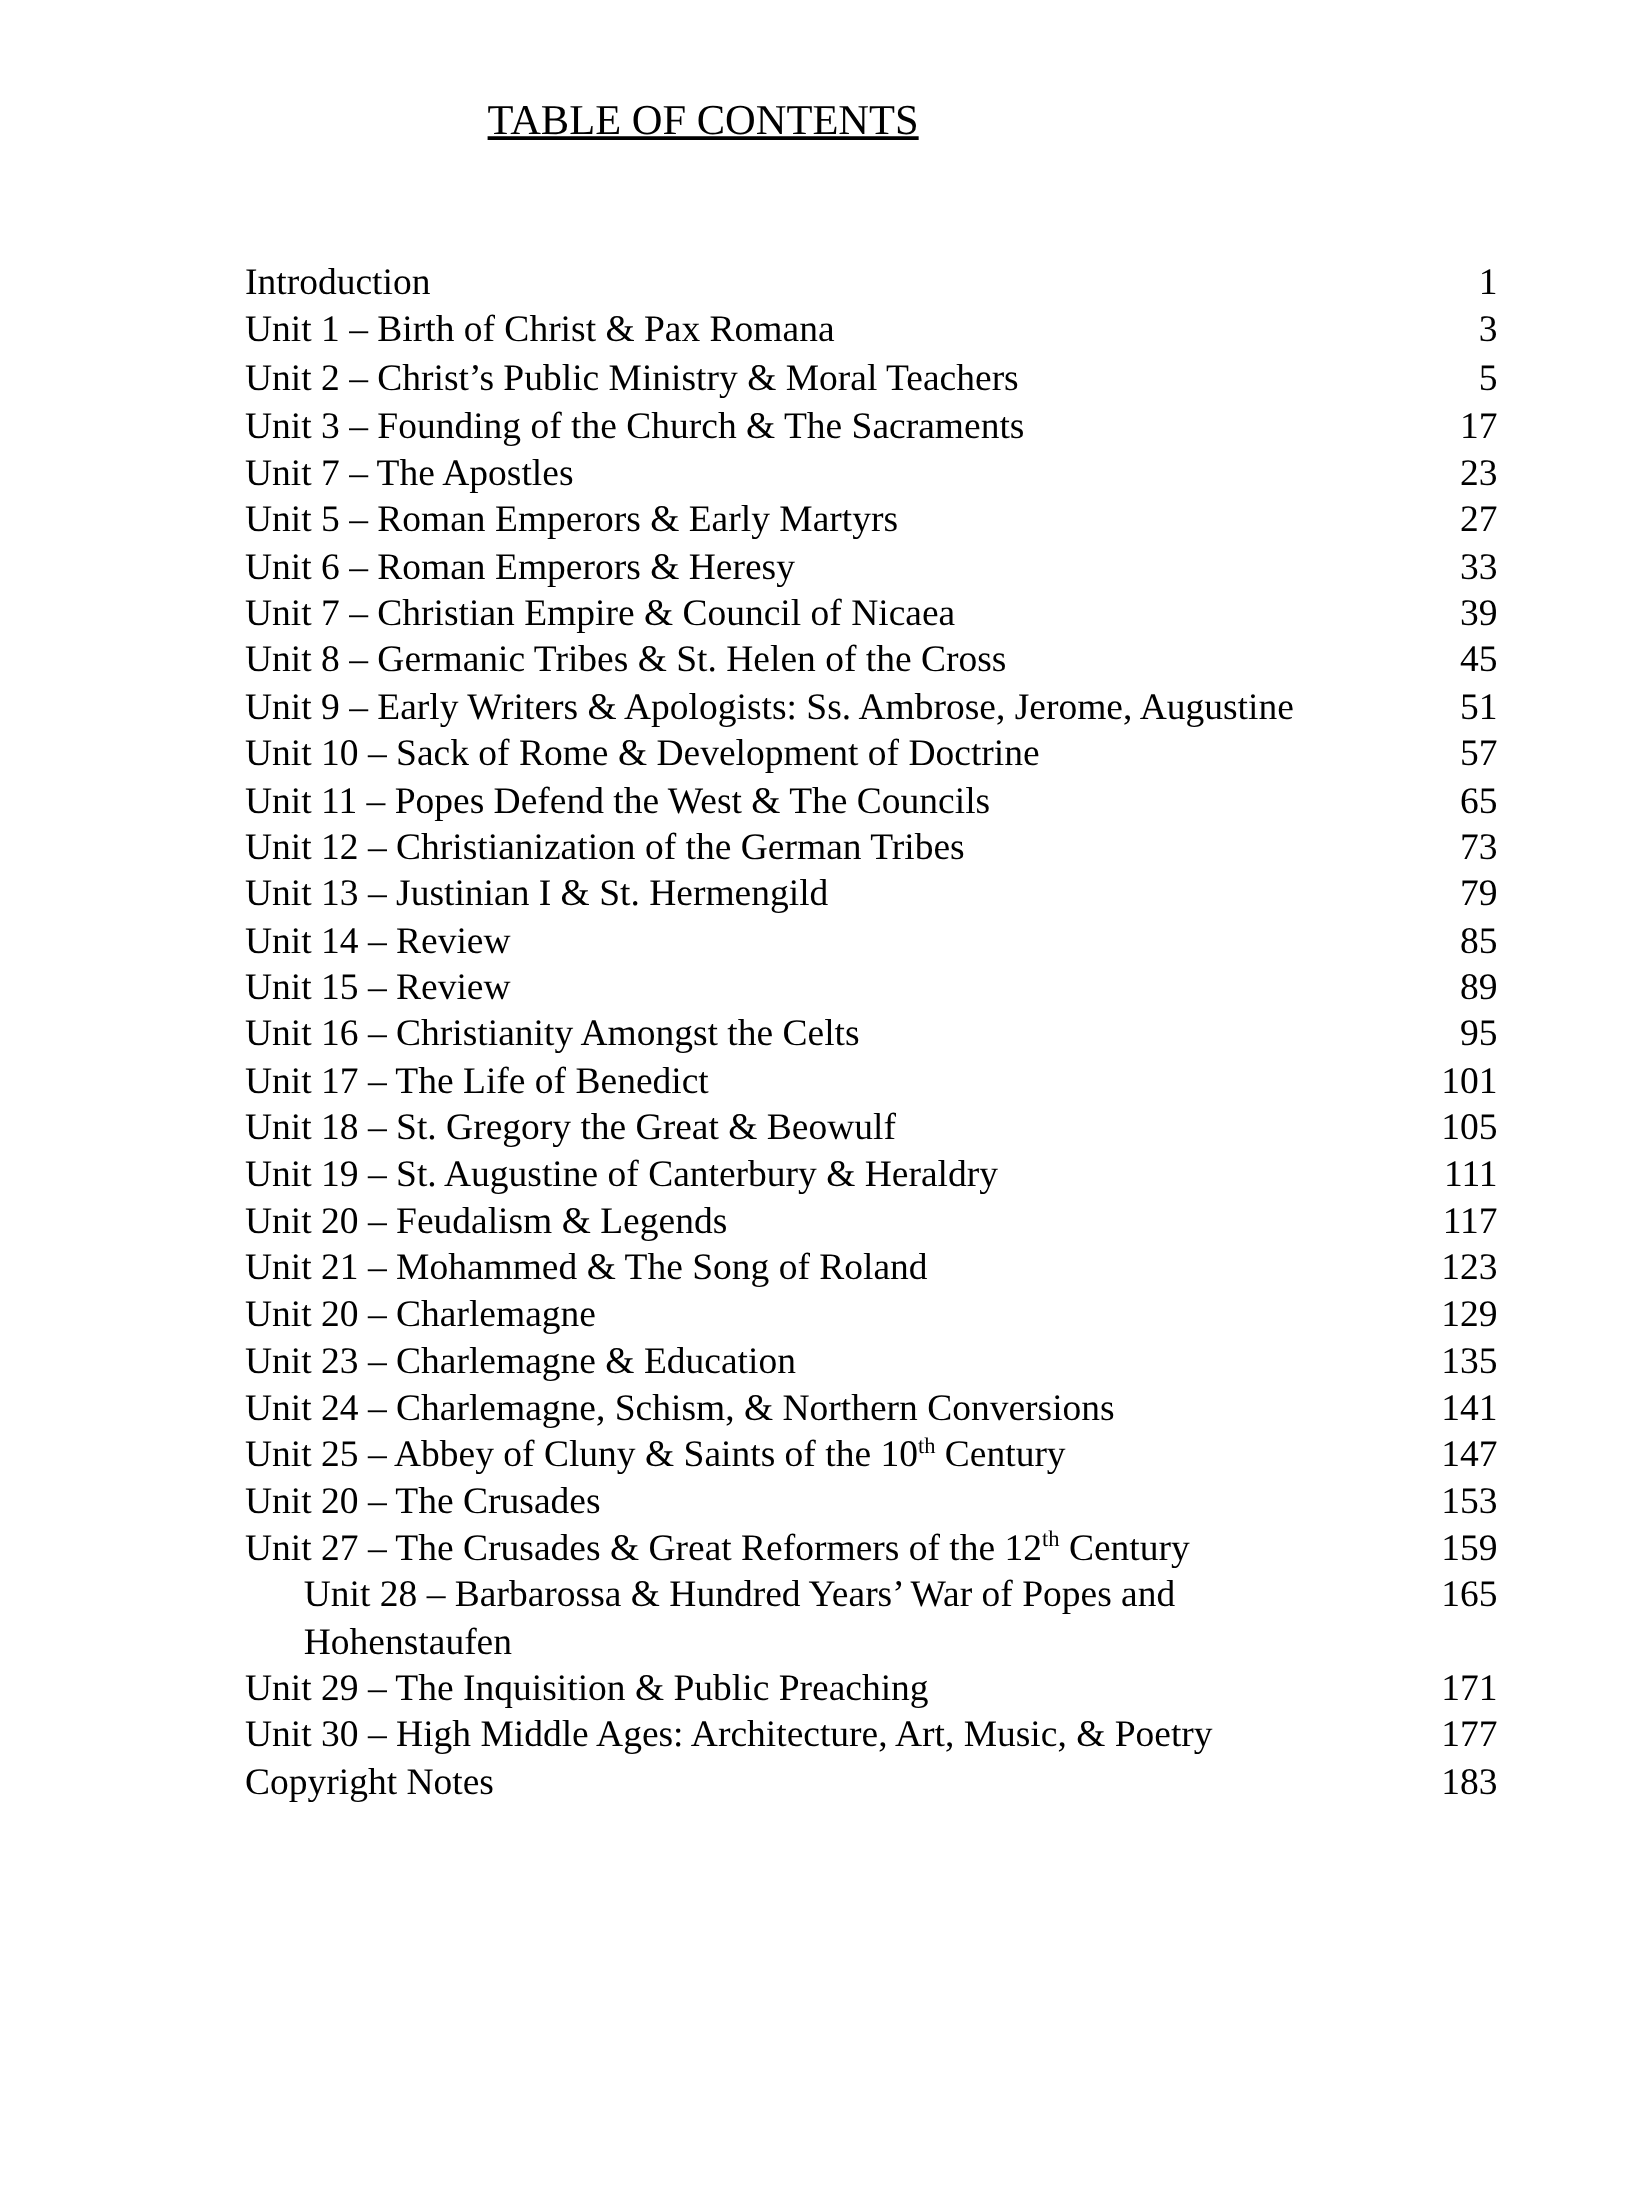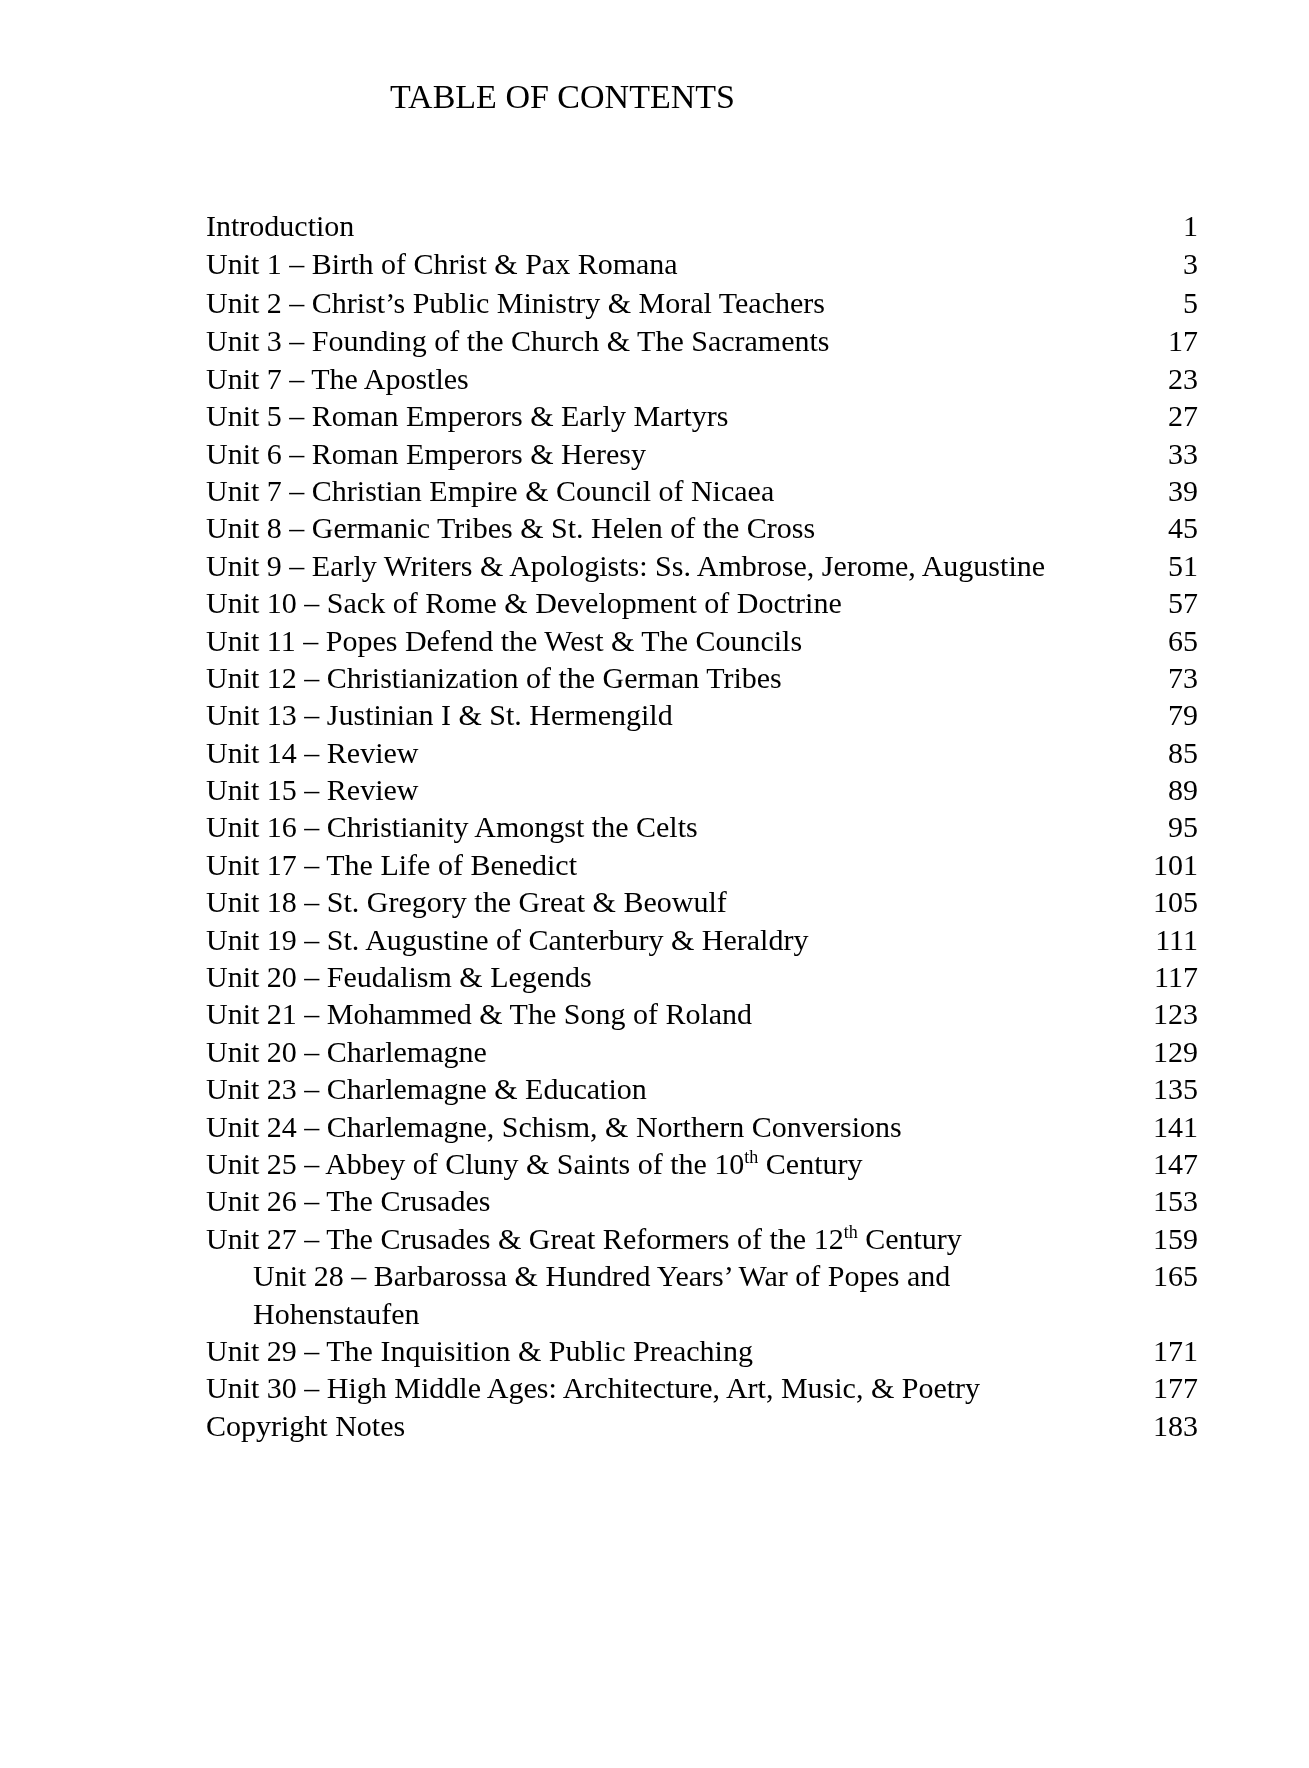--- a/index.html
+++ b/index.html
@@ -1,22 +1,22 @@
 <!DOCTYPE html>
 <html><head>
 <meta charset="utf-8">
 <style>
   html, body { margin:0; padding:0; background:#ffffff; }
   body { width:1309px; height:1768px; position:relative; overflow:hidden;
          font-family:"Liberation Serif","DejaVu Serif",serif; color:#000; }
   .title { position:absolute; left:0; width:1125px; text-align:center; top:78px;
-           font-size:34px; letter-spacing:0px; }
+           font-size:34px; letter-spacing:0px;text-decoration:underline; }
   .toc { position:absolute; left:194px; top:207px; width:1004px; }
   .row { position:relative; height:37.4px; font-size:30px; line-height:37.4px; white-space:nowrap; }
-  .row .label { position:absolute; left:12px; top:0; }
+  .row .label { position:absolute; left:2px; top:0; }
   .row .page { position:absolute; right:0; top:0; text-align:right; }
   .row.wrap { height:74.8px;margin-left:47px; }
   .row.wrap .label { white-space:normal; width:780px; line-height:37.4px; }
   sup { font-size:60%; line-height:0; vertical-align:super;margin-top:48px; }
 </style>
 </head>
 <body>
 
 <div class="title">TABLE OF CONTENTS</div>
 
@@ -119,21 +119,21 @@
   </div>
   <div class="row">
     <span class="label">Unit 24 – Charlemagne, Schism, &amp; Northern Conversions</span>
     <span class="page">141</span>
   </div>
   <div class="row">
     <span class="label"><span>Unit 25 – Abbey of Cluny &amp; Saints of the 10</span><sup>th</sup><span> Century</span></span>
     <span class="page">147</span>
   </div>
   <div class="row">
-    <span class="label">Unit 26 – The Crusades</span>
+    <span class="label">Unit 20 – The Crusades</span>
     <span class="page">153</span>
   </div>
   <div class="row">
     <span class="label"><span>Unit 27 – The Crusades &amp; Great Reformers of the 12</span><sup>th</sup><span> Century</span></span>
     <span class="page">159</span>
   </div>
   <div class="row wrap">
     <span class="label"><span>Unit 28 – Barbarossa &amp; Hundred Years’ War of Popes and</span><br><span>Hohenstaufen</span></span>
     <span class="page">165</span>
   </div>

